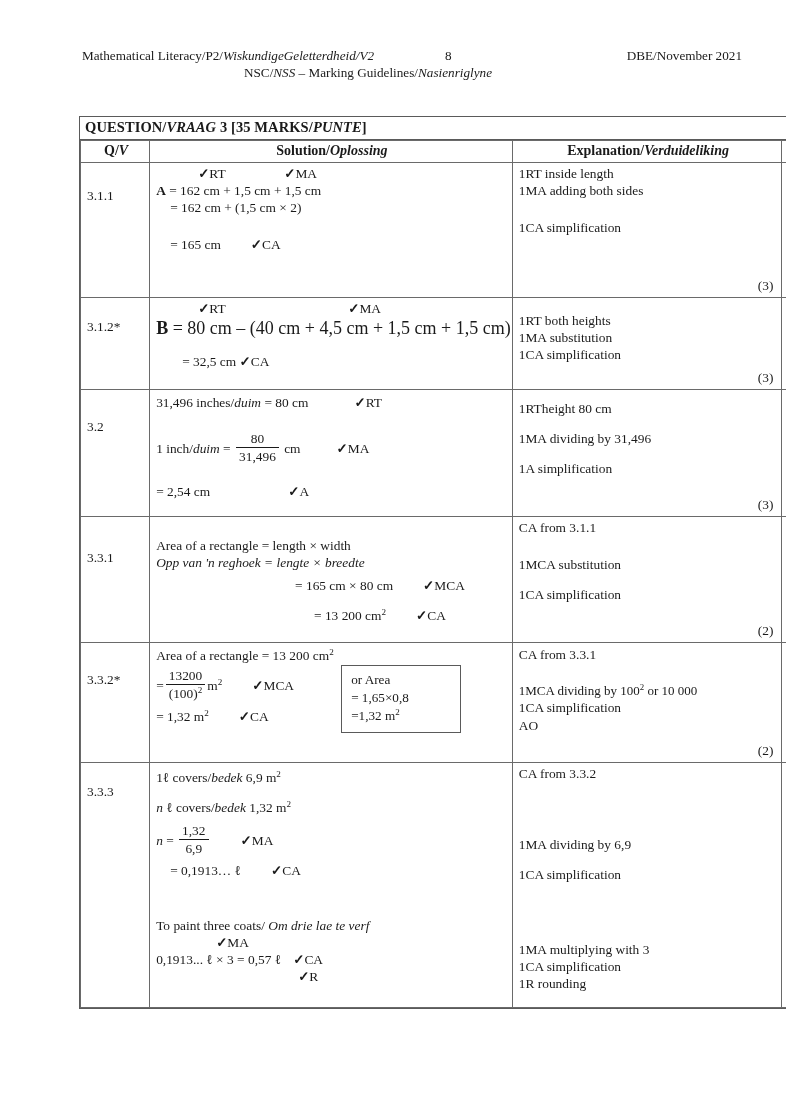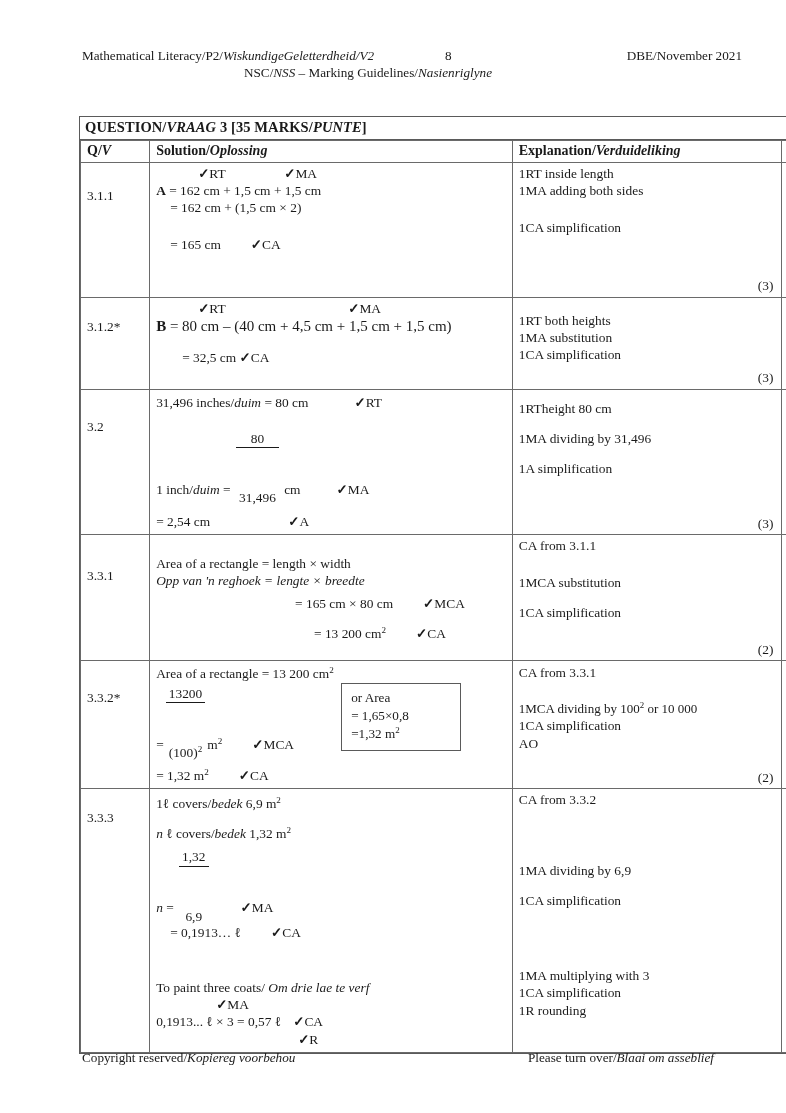--- a/index.html
+++ b/index.html
@@ -81,21 +81,21 @@
     vertical-align: top;
     font-size: 13.4px;
     line-height: 1.28;
     padding: 2px 4px 4px 6px;
     box-sizing: border-box;
   }
   table.grid tr.hdr th {
     font-weight: bold;
     font-size: 14px;
     padding: 1px 4px 2px 6px;
-    text-align: left;
+    text-align: center;
     white-space: nowrap;
   }
   td.qv { text-align: left; padding-left: 7px; font-size: 13.4px; }
   td.tl { padding-left: 7px; font-size: 13.4px; line-height: 1.3; }
   td.sol { position: relative; padding-top: 4px; }
   td.exp { position: relative; padding-top: 3px; padding-left: 8px; }
 
   
   .qv-mid { display: block; }
 
@@ -112,21 +112,20 @@
   .frac > .num {
     display: block;
     padding: 0 3px 1px 3px;
     border-bottom: 1.1px solid #1a1a1a;
     line-height: 1.15;
   }
   .frac > .den {
     display: block;
     padding: 1px 3px 0 3px;
     line-height: 1.15;
-    margin-top: 41px;
   }
   .marks {
     position: absolute;
     right: 8px;
     bottom: 2px;
     font-size: 13.4px;
   }
   .boxed {
     position: absolute;
     border: 1.6px solid #5a5a5a;
@@ -223,21 +222,21 @@
       <tr>
         <td class="qv" style="padding-top:20px">
               <span class="qv-mid">3.1.2*</span>
             </td>
         <td class="sol" style="height:92px">
           <div class="rowline" style="padding-left:42px">
             <span class="ck"></span><span>RT</span>
             <span style="display:inline-block;width:116px"></span>
             <span class="ck"></span><span>MA</span>
           </div>
-          <div class="rowline" style="font-size:15px"><span class="bd">B</span><span> = 80 cm – (40 cm + 4,5 cm + 1,5 cm + 1,5 cm)</span></div>
+          <div class="rowline" style="font-size:18px"><span class="bd">B</span><span> = 80 cm – (40 cm + 4,5 cm + 1,5 cm + 1,5 cm)</span></div>
           <div class="spacer-md"></div>
           <div class="rowline ind2"><span>= 32,5 cm</span> <span class="ck"></span><span>CA</span></div>
         </td>
         <td class="exp" style="padding-top:14px">
           <div>1RT both heights</div>
           <div>1MA substitution</div>
           <div>1CA simplification</div>
           <div class="marks">(3)</div>
         </td>
         <td class="tl">
@@ -247,21 +246,21 @@
       </tr>
 
       <tr>
         <td class="qv" style="padding-top:28px">
               <span class="qv-mid">3.2</span>
             </td>
         <td class="sol" style="height:127px;padding-top:4px">
           <div class="rowline"><span>31,496 inches/</span><span class="it">duim</span><span> = 80 cm</span><span style="display:inline-block;width:46px"></span><span class="ck"></span><span>RT</span></div>
           <div class="spacer-lg"></div>
           <div class="rowline"><span>1 inch/</span><span class="it">duim</span><span> = </span><span class="frac"><span class="num">80</span><span class="den">31,496</span></span><span> cm</span><span style="display:inline-block;width:36px"></span><span class="ck"></span><span>MA</span></div>
-          <div class="rowline" style="margin-top:7px"><span>= 2,54 cm</span><span style="display:inline-block;width:78px"></span><span class="ck"></span><span>A</span></div>
+          <div class="rowline" style="margin-top:18px"><span>= 2,54 cm</span><span style="display:inline-block;width:78px"></span><span class="ck"></span><span>A</span></div>
         </td>
         <td class="exp" style="padding-top:10px">
           <div>1RTheight 80 cm</div>
           <div class="spacer-md"></div>
           <div>1MA dividing by 31,496</div>
           <div class="spacer-md"></div>
           <div>1A simplification</div>
           <div class="marks">(3)</div>
         </td>
         <td class="tl">
@@ -327,21 +326,21 @@
       <tr>
         <td class="qv" style="padding-top:20px">
               <span class="qv-mid">3.3.3</span>
             </td>
         <td class="sol" style="height:245px;padding-top:6px">
           <div class="rowline"><span>1ℓ covers/</span><span class="it">bedek</span><span> 6,9 m</span><span class="sup">2</span></div>
           <div class="spacer-md"></div>
           <div class="rowline"><span class="it">n</span><span> ℓ  covers/</span><span class="it">bedek</span><span> 1,32 m</span><span class="sup">2</span></div>
           <div class="spacer-sm"></div>
           <div class="rowline"><span class="it">n</span><span> = </span><span class="frac"><span class="num">1,32</span><span class="den">6,9</span></span><span class="ckright"><span class="ck"></span><span>MA</span></span></div>
-          <div class="rowline ind1" style=""><span>= 0,1913… ℓ</span><span class="ckright"><span class="ck"></span><span>CA</span></span></div>
+          <div class="rowline ind1" style="margin-top:5px"><span>= 0,1913… ℓ</span><span class="ckright"><span class="ck"></span><span>CA</span></span></div>
           <div style="height:38px"></div>
           <div class="rowline"><span>To paint three coats/ </span><span class="it">Om drie lae te verf</span></div>
           <div class="rowline ind-ck"><span class="ck"></span><span>MA</span></div>
           <div class="rowline"><span>0,1913... ℓ × 3 = 0,57 ℓ</span><span style="display:inline-block;width:12px"></span><span class="ck"></span><span>CA</span></div>
           <div class="rowline" style="padding-left:142px"><span class="ck"></span><span>R</span></div>
         </td>
         <td class="exp" style="padding-top:2px">
           <div>CA from 3.3.2</div>
           <div style="height:54px"></div>
           <div>1MA dividing by 6,9</div>
@@ -354,18 +353,14 @@
         </td>
         <td class="tl" style="padding-top:2px">
           <div>M</div>
           <div>L3</div>
         </td>
       </tr>
     </tbody>
       </table>
   </div>
 
-  <div class="ftr">
-    <span><span>Copyright reserved/</span><span class="it">Kopiereg voorbehou</span></span>
-    <span class="ftr-right"><span>Please turn over/</span><span class="it">Blaai om asseblief</span></span>
-  </div>
 
 </div>
 
 </body></html>

